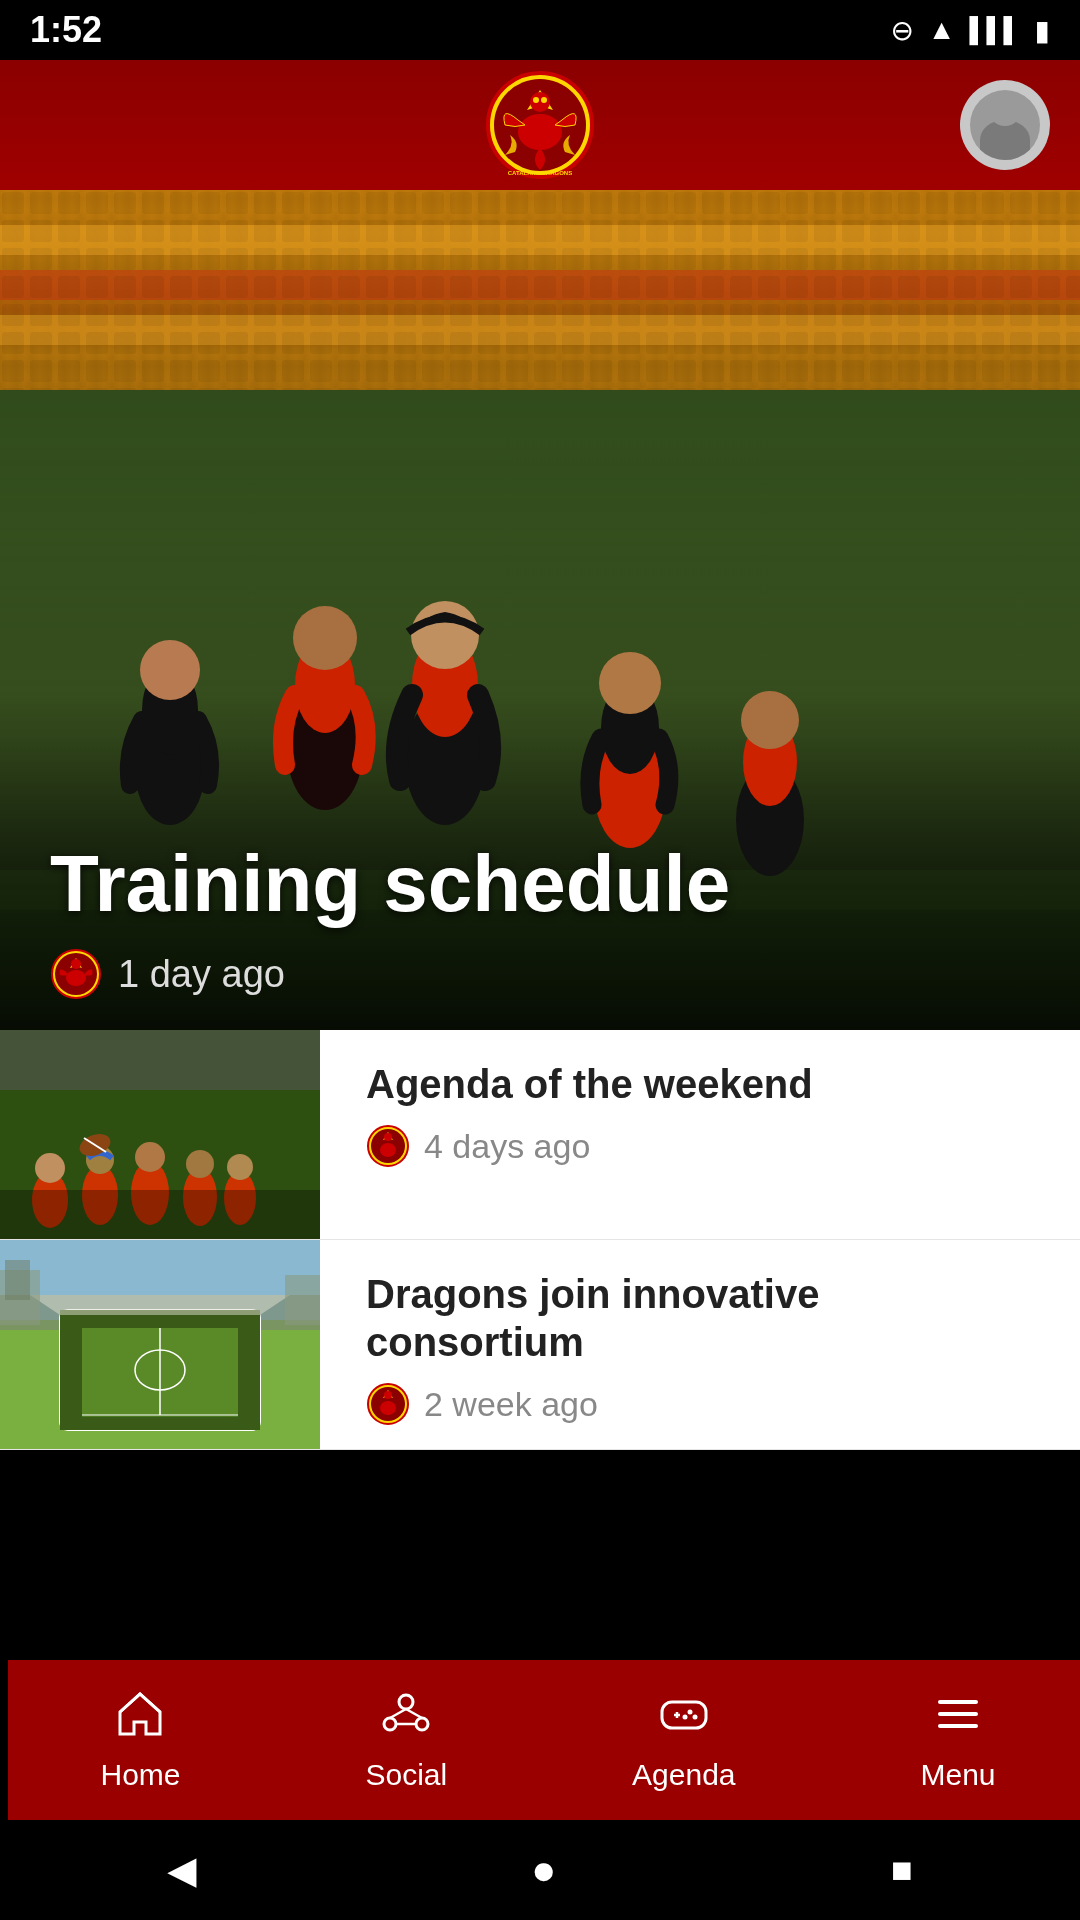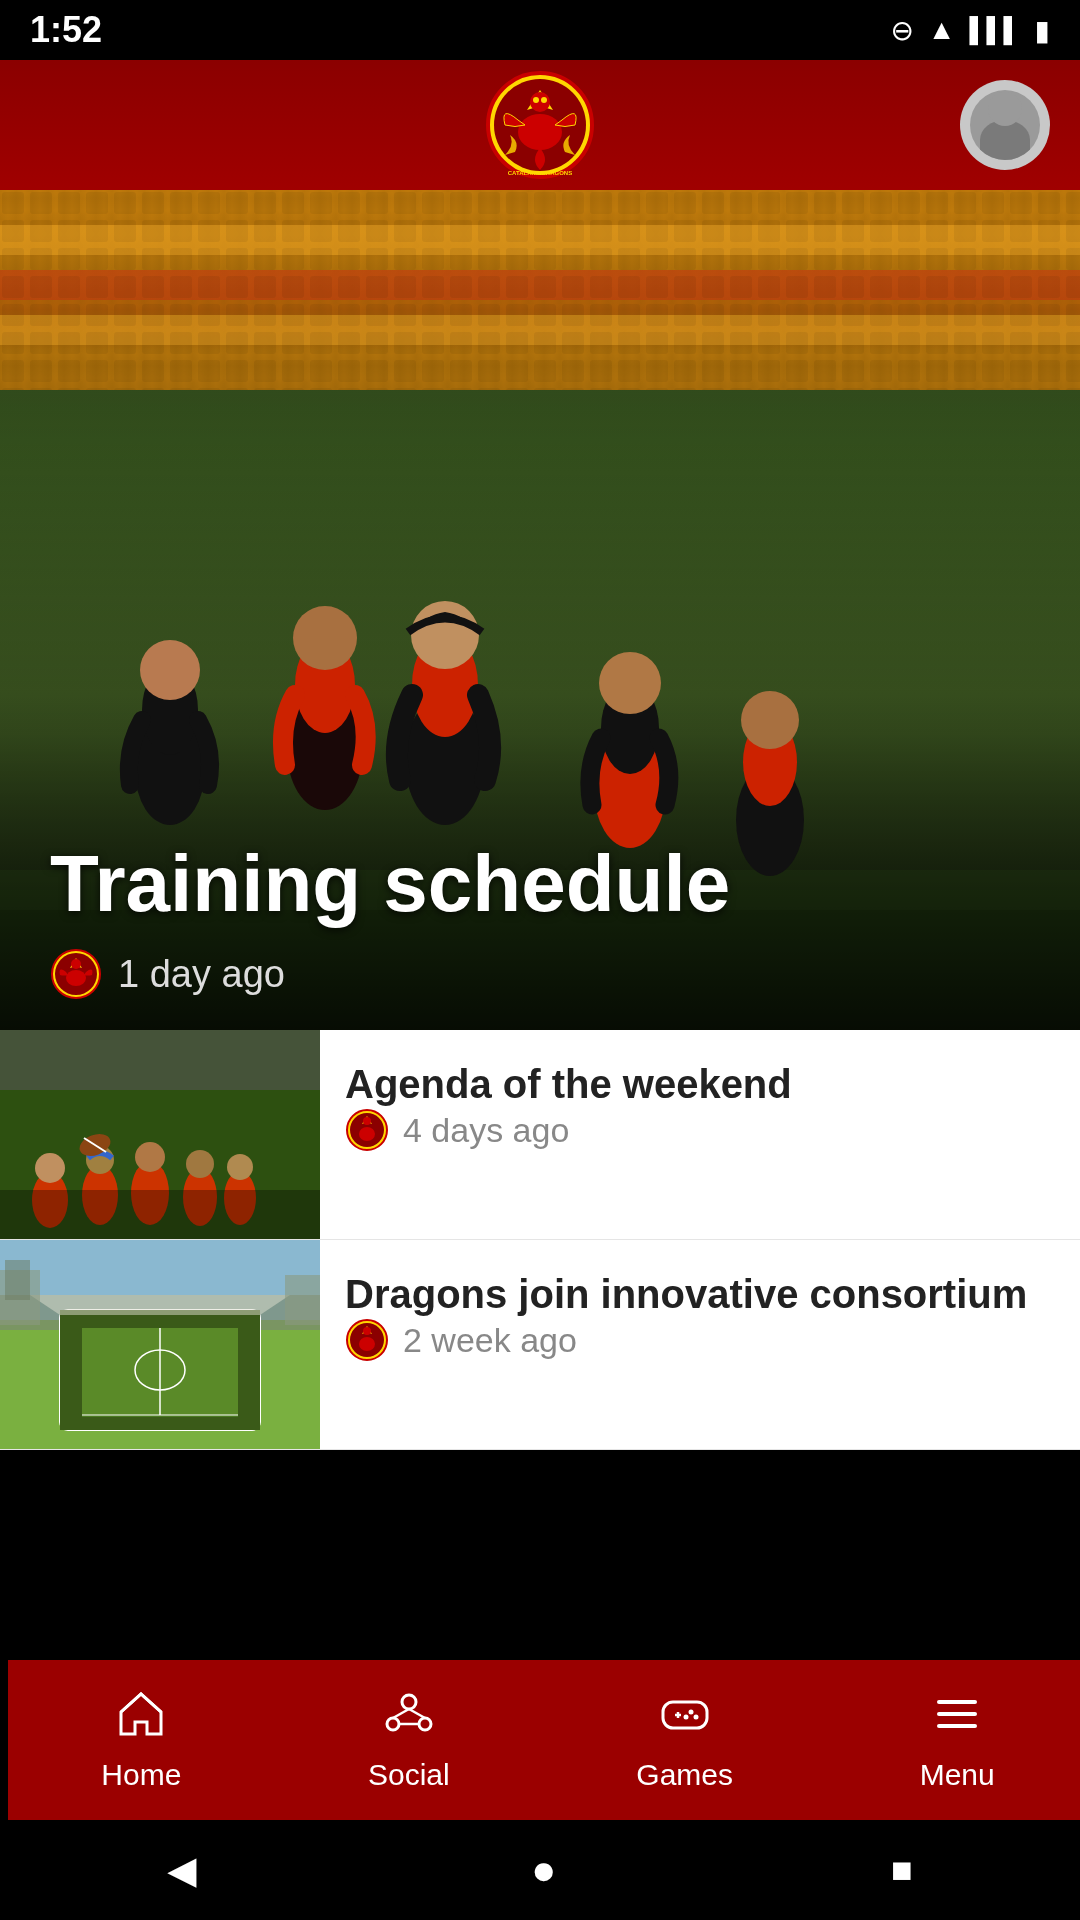--- a/index.html
+++ b/index.html
@@ -171,24 +171,25 @@
     }
     .news-thumb {
       width: 320px;
       height: 100%;
       flex-shrink: 0;
       overflow: hidden;
       position: relative;
     }
     .news-content {
       flex: 1;
-      padding: 30px 25px;
+      padding: 30px 46px;
       display: flex;
       flex-direction: column;
       justify-content: flex-start;
+      gap: 16px;
     }
     .news-title {
       color: #222;
       font-size: 40px;
       font-weight: 600;
       line-height: 1.2;
     }
     .news-meta {
       display: flex;
       align-items: center;
@@ -545,21 +546,21 @@
       <svg width="52" height="52" viewBox="0 0 52 52" fill="none" xmlns="http://www.w3.org/2000/svg">
         <rect x="4" y="14" width="44" height="26" rx="10" stroke="white" stroke-width="3" fill="none"></rect>
         <line x1="16" y1="27" x2="22" y2="27" stroke="white" stroke-width="2.5"></line>
         <line x1="19" y1="24" x2="19" y2="30" stroke="white" stroke-width="2.5"></line>
         <circle cx="32" cy="24" r="2.5" fill="white"></circle>
         <circle cx="37" cy="29" r="2.5" fill="white"></circle>
         <circle cx="27" cy="29" r="2.5" fill="white"></circle>
         <circle cx="32" cy="29" r="2.5" fill="white" opacity="0"></circle>
       </svg>
     </span>
-    <span class="nav-label">Games</span>
+    <span class="nav-label">Agenda</span>
   </div>
 
   <div class="nav-item">
     <span class="nav-icon">
       <svg width="52" height="52" viewBox="0 0 52 52" fill="none" xmlns="http://www.w3.org/2000/svg">
         <line x1="8" y1="14" x2="44" y2="14" stroke="white" stroke-width="4" stroke-linecap="round"></line>
         <line x1="8" y1="26" x2="44" y2="26" stroke="white" stroke-width="4" stroke-linecap="round"></line>
         <line x1="8" y1="38" x2="44" y2="38" stroke="white" stroke-width="4" stroke-linecap="round"></line>
       </svg>
     </span>

